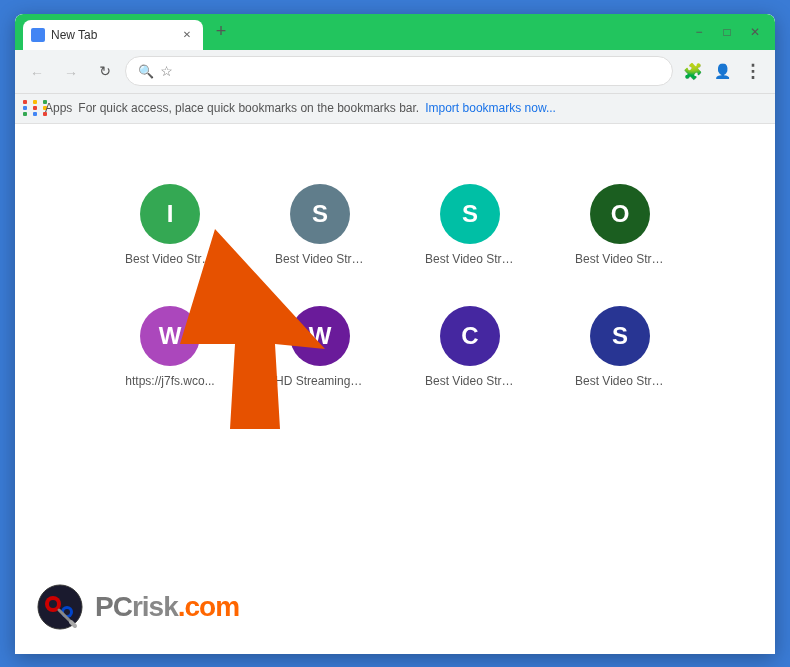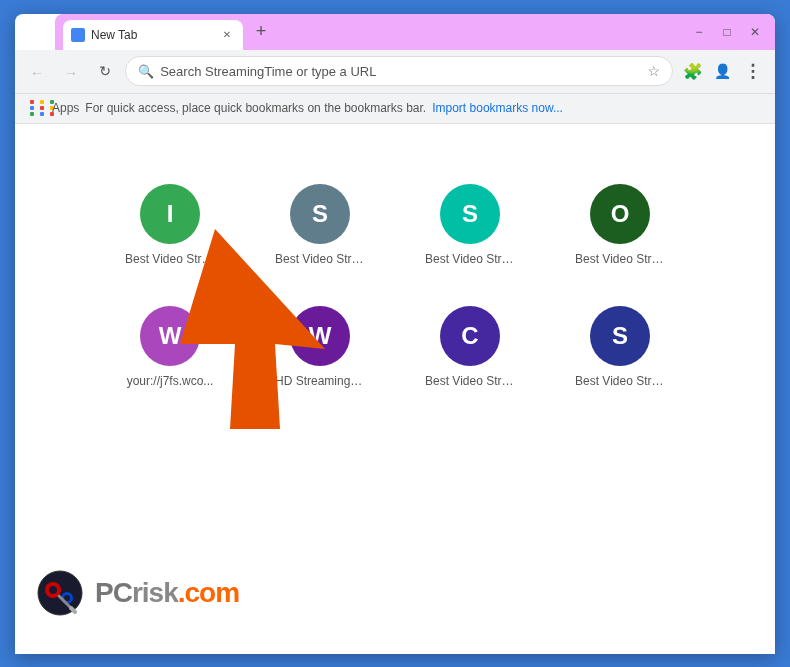--- a/index.html
+++ b/index.html
@@ -18,27 +18,26 @@
       height: 640px;
       background: #fff;
       border-radius: 8px 8px 0 0;
       box-shadow: 0 4px 20px rgba(0,0,0,0.3);
       display: flex;
       flex-direction: column;
       overflow: hidden;
     }
     
     .title-bar {
-      background: #f0abfc;
+      background: #22c55e;
       height: 36px;
       display: flex;
       align-items: center;
       padding: 0 8px;
       border-radius: 8px 8px 0 0;
-      margin-left: 40px;
     }
     .tab-area {
       display: flex;
       align-items: flex-end;
       flex: 1;
       height: 100%;
     }
     .tab {
       background: #fff;
       height: 30px;
@@ -156,21 +155,21 @@
       align-items: center;
       gap: 2px;
     }
 
     
     .bookmarks-bar {
       background: #f1f3f4;
       height: 30px;
       display: flex;
       align-items: center;
-      padding: 0 15px;
+      padding: 0 8px;
       gap: 6px;
       border-bottom: 1px solid #e0e0e0;
       font-size: 12px;
       color: #333;
     }
     .apps-grid {
       display: grid;
       grid-template-columns: repeat(3,8px);
       gap: 2px;
       width: 16px;
@@ -240,21 +239,21 @@
       top: 0;
       left: 0;
       width: 100%;
       height: 100%;
       pointer-events: none;
     }
 
     
     .pcrisk-logo {
       position: absolute;
-      bottom: 36px;
+      bottom: 22px;
       left: 20px;
       display: flex;
       align-items: center;
       gap: 10px;
     }
     .pcrisk-emblem {
       width: 50px;
       height: 50px;
     }
   </style>
@@ -278,21 +277,20 @@
       <div class="win-btn close">✕</div>
     </div>
   </div>
 
   <div class="nav-bar">
     <div class="nav-btn disabled">←</div>
     <div class="nav-btn disabled">→</div>
     <div class="nav-btn">↻</div>
     <div class="address-bar">
       <span class="search-icon-inner">🔍</span>
-      <span class="address-text">Search StreamingTime or type a URL</span>
       <span class="star-icon">☆</span>
     </div>
     <div class="right-icons">
       <div class="nav-btn" style="font-size:16px;">🧩</div>
       <div class="nav-btn">👤</div>
       <div class="nav-btn" style="font-size:18px;font-weight:bold;">⋮</div>
     </div>
   </div>
 
   <div class="bookmarks-bar">
@@ -339,21 +337,21 @@
             <div class="shortcut-label">Best Video Stre...</div>
           </div>
           <div class="shortcut-item">
             <div class="shortcut-icon" style="background: rgb(27, 94, 32);">O</div>
             <div class="shortcut-label">Best Video Stre...</div>
           </div>
         </div>
         <div class="shortcuts-row">
           <div class="shortcut-item">
             <div class="shortcut-icon" style="background: rgb(171, 71, 188);">W</div>
-            <div class="shortcut-label">your://j7fs.wco...</div>
+            <div class="shortcut-label">https://j7fs.wco...</div>
           </div>
           <div class="shortcut-item">
             <div class="shortcut-icon" style="background: rgb(106, 27, 154);">W</div>
             <div class="shortcut-label">HD Streaming -...</div>
           </div>
           <div class="shortcut-item">
             <div class="shortcut-icon" style="background: rgb(69, 39, 160);">C</div>
             <div class="shortcut-label">Best Video Stre...</div>
           </div>
           <div class="shortcut-item">

